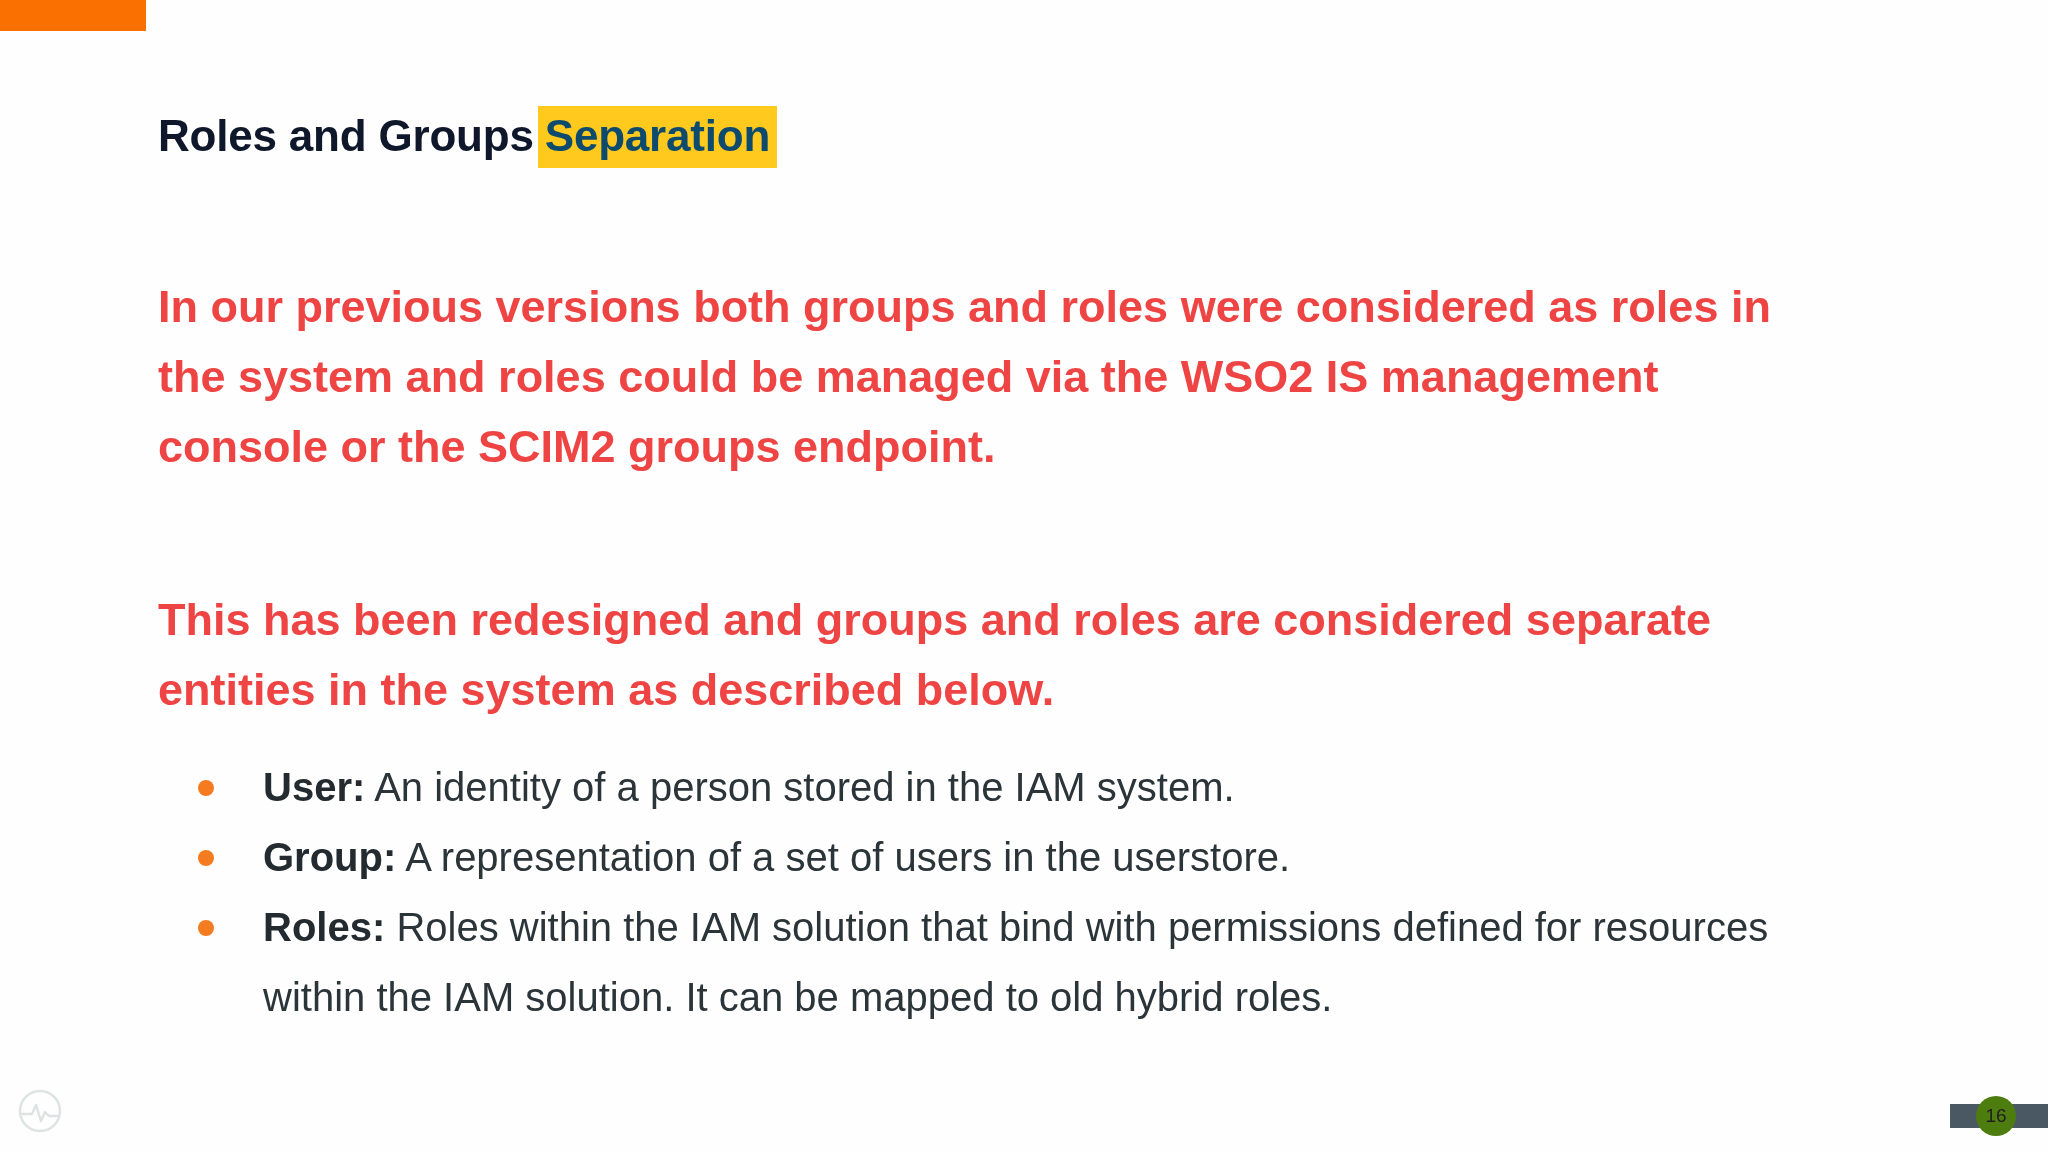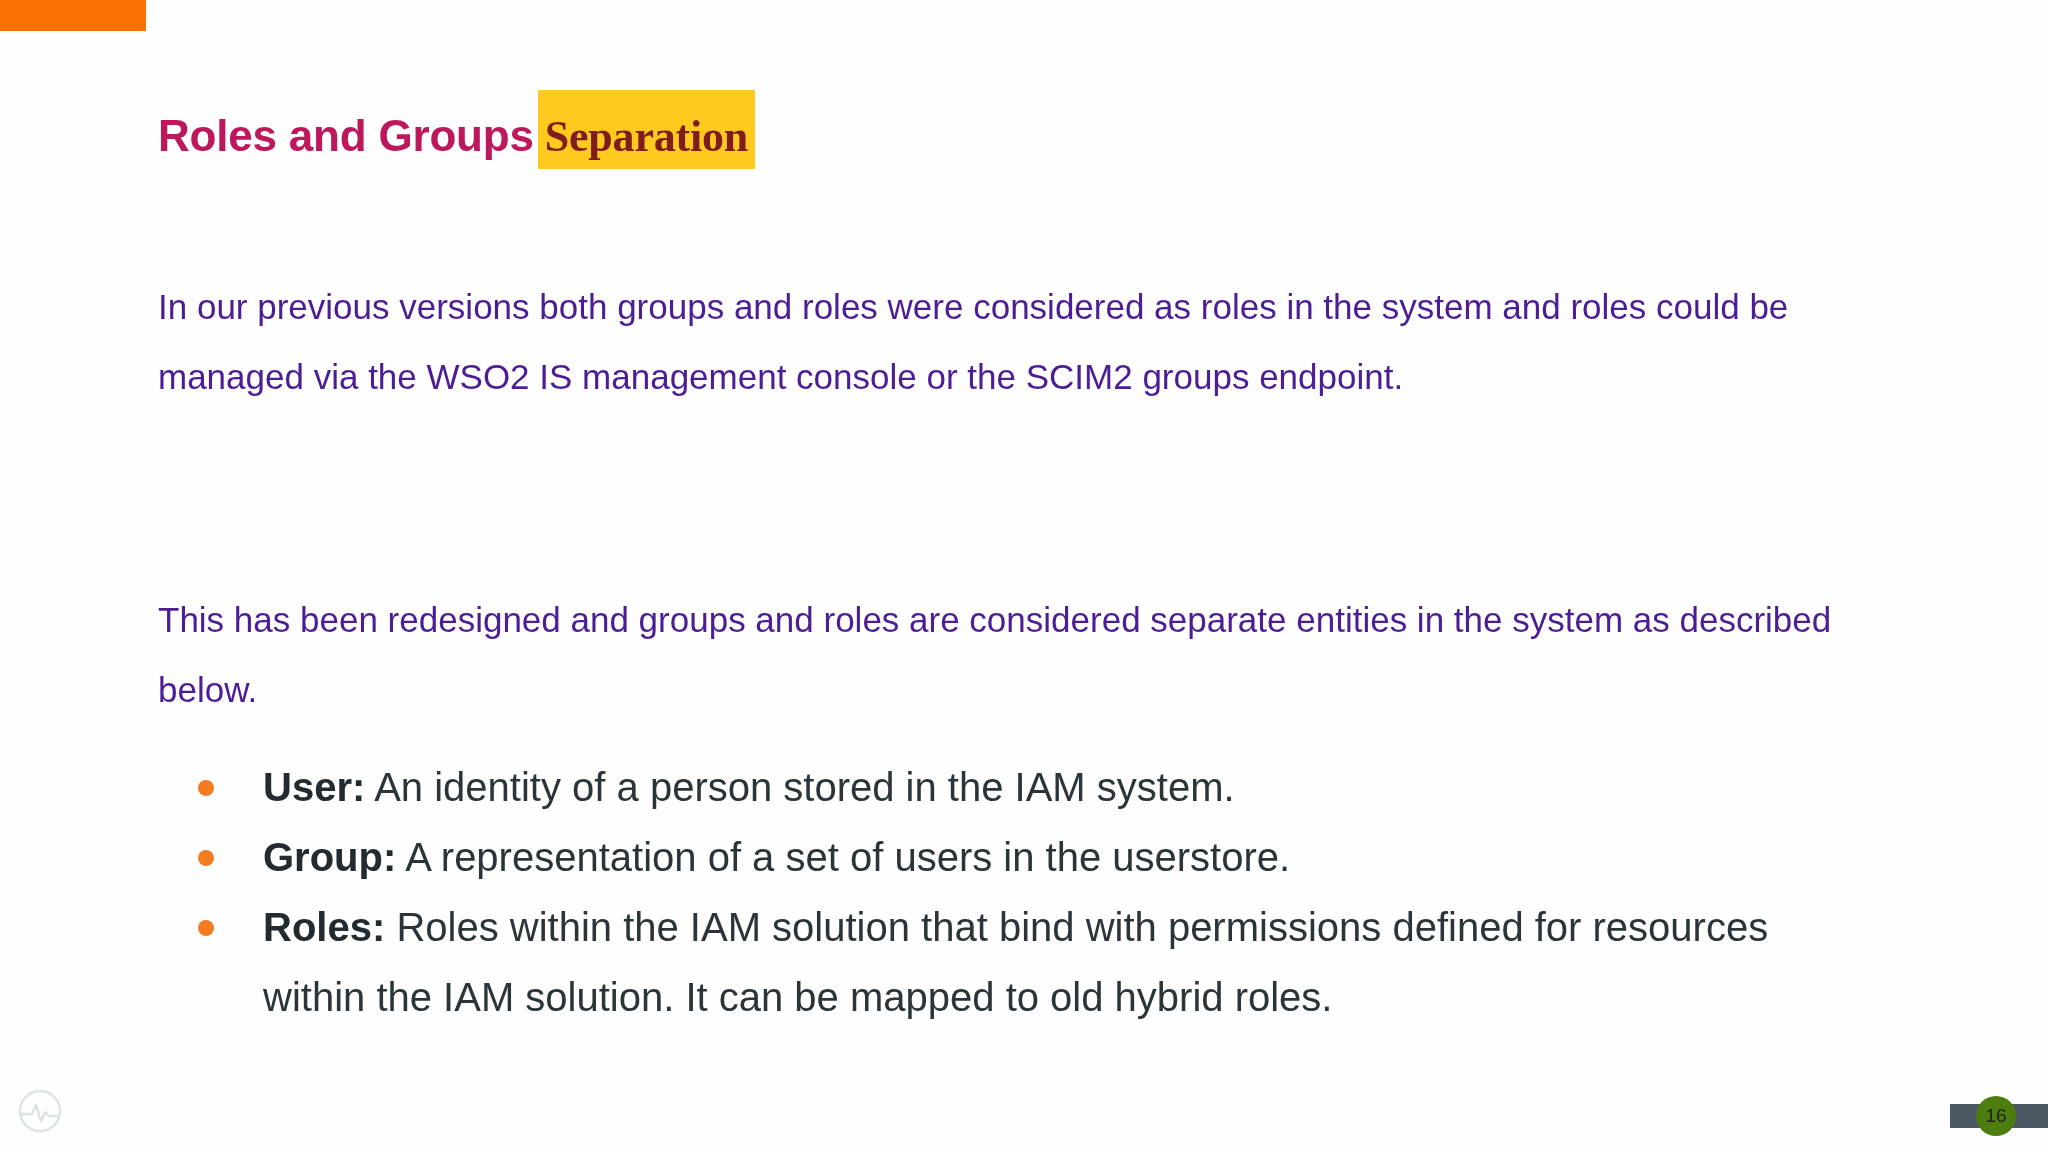--- a/index.html
+++ b/index.html
@@ -38,40 +38,39 @@
     left: 158px;
     top: 114px;
     font-size: 44px;
     font-weight: bold;
     color: #28323A;
     letter-spacing: -0.2px;
     white-space: nowrap;
     line-height: 1.0;
   }
   .title .plain {
-    color: #be185d;
+    color: #0f172a;
   }
   .title .highlight {
     background: #FFC91E;
-    color: #7f1d1d;
-    padding: 22px 7px 8px 7px;
+    color: #0c4a6e;
+    padding: 5px 7px 8px 7px;
     margin-left: 4px;
     box-decoration-break: clone;
-    font-family: Liberation Serif, serif;
     -webkit-box-decoration-break: clone;
   }
 
   
   .body-block {
     position: absolute;
     left: 158px;
-    color: #4c1d95;
-    font-size: 35px;
+    color: #ef4444;
+    font-size: 45px;
     line-height: 70px;
-    font-weight: 400;
+    font-weight: 700;
   }
   .para-1 {
     top: 272px;
     width: 1660px;
   }
   .para-2 {
     top: 585px;
     width: 1690px;
   }
 

